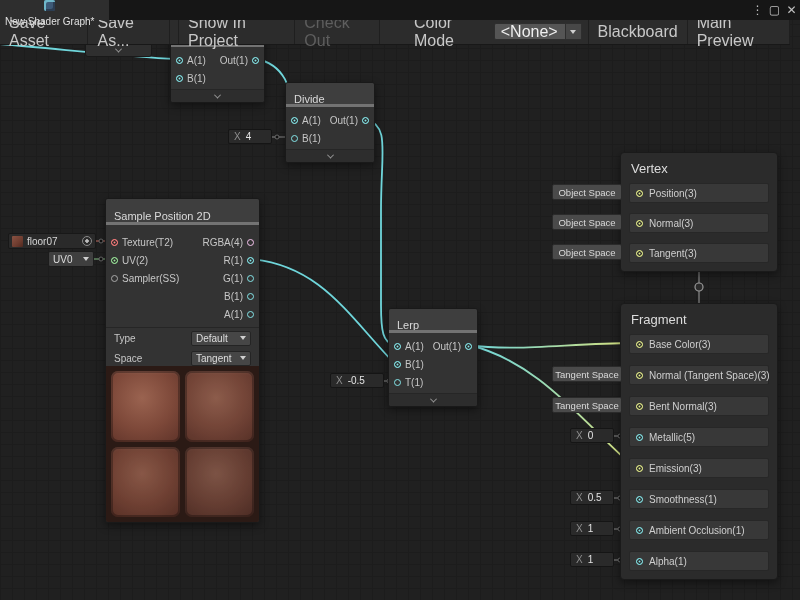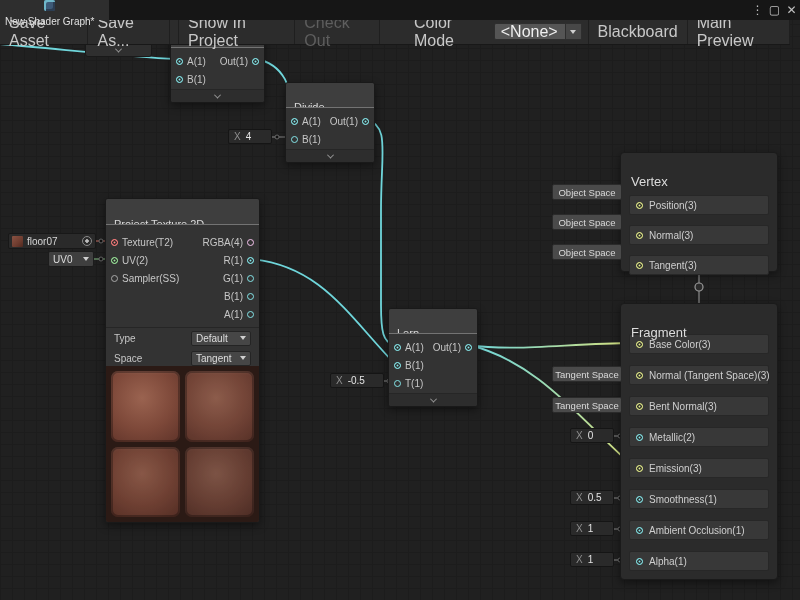--- a/index.html
+++ b/index.html
@@ -45,22 +45,22 @@
   .wire { fill:none; stroke:#6FD6DB; stroke-width:1.8; }
   .stubs line { stroke:#8a8a8a; stroke-width:1; }
   .stubs line.s-tex { stroke:#c06a5e; }
   .stubs line.s-uv  { stroke:#83bb82; }
   .stubs line.s-v3  { stroke:#93976a; }
   .stubs circle { r:2px; fill:#101010; stroke:#6a6a6a; stroke-width:1; }
 
   
   .node { position:absolute; background:#333333; border:1px solid #191919; border-radius:3px;
     z-index:2; box-shadow:0 3px 8px rgba(0,0,0,.45); }
-  .ntitle { height:24px; line-height:24px; padding:12px 8px; background:#3E3E3E;
-    border-bottom:1px solid #737373; color:#DADADA; font-size:11px; border-radius:2px 2px 0 0;
+  .ntitle { height:24px; line-height:24px; padding:4px 8px; background:#3E3E3E;
+    border-bottom:3px solid #737373; color:#DADADA; font-size:11px; border-radius:2px 2px 0 0;
     white-space:nowrap; overflow:hidden; }
   .nbody { padding:4px 0; }
   .prow { height:18px; display:flex; align-items:center; gap:4px; padding:0 5px; }
   .prow.between { justify-content:space-between; }
   .prow.r { justify-content:flex-end; }
   .pg { display:flex; align-items:center; gap:4px; }
   .plabel { font-size:10px; color:#C6C6C6; white-space:nowrap; }
   .port { width:7px; height:7px; border:1px solid currentColor; border-radius:50%;
     background:transparent; flex:none; cursor:crosshair; }
   .port.on { background:currentColor; box-shadow:inset 0 0 0 1.5px #2a2a2a; }
@@ -92,21 +92,21 @@
   .tile { border-radius:7px;
     background:radial-gradient(circle at 45% 38%, #9a6350 0%, #7d4839 55%, #5e3329 100%);
     box-shadow:inset 0 0 0 2px rgba(0,0,0,.28), inset 0 2px 3px rgba(255,255,255,.07); }
   .tile.t2 { filter:brightness(.92) saturate(.95); }
   .tile.t3 { filter:brightness(.88); }
   .tile.t4 { filter:brightness(.83) saturate(.9); }
 
   
   .block { position:absolute; background:#2B2B2B; border:1px solid #1A1A1A; border-radius:4px;
     z-index:2; box-shadow:0 3px 8px rgba(0,0,0,.45); }
-  .btitle { height:28px; padding:21px 10px 0; font-size:13px; color:#DCDCDC; }
+  .btitle { height:28px; padding:8px 10px 0; font-size:13px; color:#DCDCDC; }
   .brow { height:20px; margin:10px 8px 0; background:#383838; border:1px solid #272727;
     border-radius:2px; display:flex; align-items:center; gap:6px; padding:0 6px; }
   .brow.f { margin-top:11px; }
   .brow .plabel { font-size:10px; color:#CFCFCF; }
 
   
   .pill { position:absolute; width:70px; height:16px; background:#4A4A4A; border:1px solid #2a2a2a;
     border-radius:2px; display:flex; align-items:center; justify-content:center;
     font-size:9.5px; color:#DADADA; z-index:2; cursor:pointer;text-align:right; }
   .xfield { position:absolute; width:44px; height:15px; background:#2A2A2A; border:1px solid #151515;
@@ -228,21 +228,21 @@
     <div class="nfooter">
         <span class="chev"></span>
       </div>
   </div>
   <div class="xfield" style="left:228px;top:129px">
     <span class="xl">X</span>
     <span>4</span>
   </div>
 
   <div class="node" style="left:105px;top:198px;width:155px;height:325px">
-    <div class="ntitle" style="height:26px;line-height:26px">Project Texture 2D</div>
+    <div class="ntitle" style="height:26px;line-height:26px">Sample Position 2D</div>
     <div class="sbody">
       <div class="scol">
         <div class="prow">
             <span class="port on c-tex"></span>
             <span class="plabel">Texture(T2)</span>
           </div>
         <div class="prow">
             <span class="port on c-v2"></span>
             <span class="plabel">UV(2)</span>
           </div>
@@ -333,21 +333,21 @@
         <span class="chev"></span>
       </div>
   </div>
   <div class="xfield" style="left:330px;top:373px;width:54px">
     <span class="xl">X</span>
     <span>-0.5</span>
   </div>
 
   <div class="block" style="left:620px;top:152px;width:158px;height:120px">
     <div class="btitle">Vertex</div>
-    <div class="brow" style="margin-top:14px">
+    <div class="brow" style="margin-top:2px">
         <span class="port on c-v3"></span>
         <span class="plabel">Position(3)</span>
       </div>
     <div class="brow">
         <span class="port on c-v3"></span>
         <span class="plabel">Normal(3)</span>
       </div>
     <div class="brow">
         <span class="port on c-v3"></span>
         <span class="plabel">Tangent(3)</span>
@@ -372,21 +372,21 @@
     <div class="brow f">
         <span class="port on c-v3"></span>
         <span class="plabel">Normal (Tangent Space)(3)</span>
       </div>
     <div class="brow f">
         <span class="port on c-v3"></span>
         <span class="plabel">Bent Normal(3)</span>
       </div>
     <div class="brow f">
         <span class="port on c-f"></span>
-        <span class="plabel">Metallic(2)</span>
+        <span class="plabel">Metallic(5)</span>
       </div>
     <div class="brow f">
         <span class="port on c-v3"></span>
         <span class="plabel">Emission(3)</span>
       </div>
     <div class="brow f">
         <span class="port on c-f"></span>
         <span class="plabel">Smoothness(1)</span>
       </div>
     <div class="brow f">

